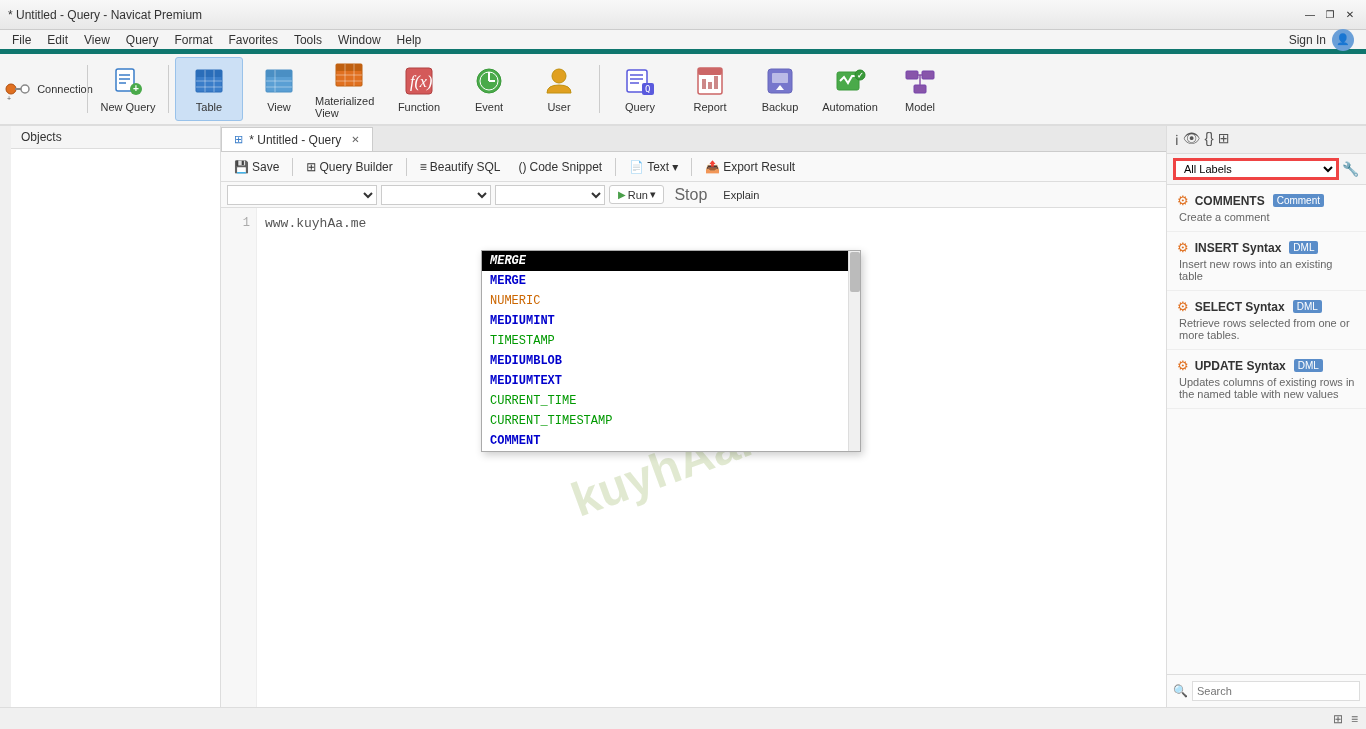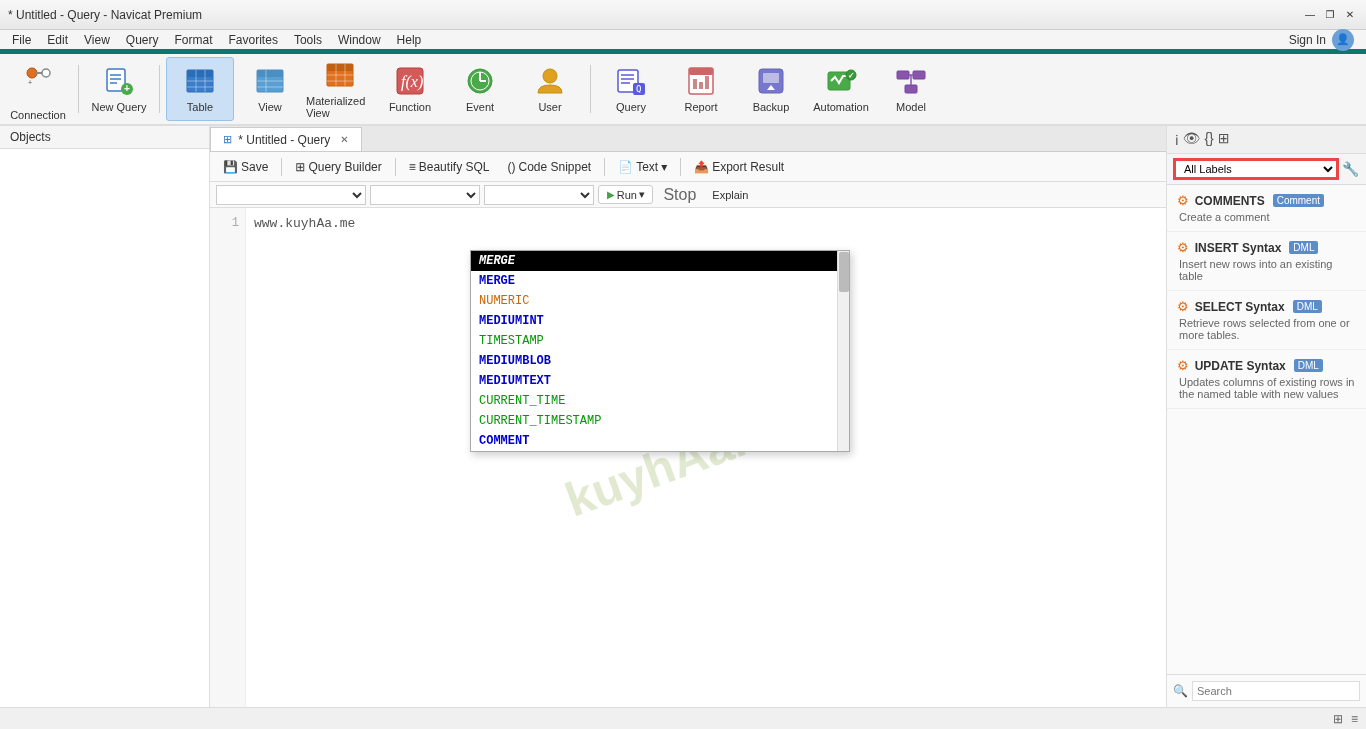--- a/index.html
+++ b/index.html
@@ -81,45 +81,47 @@
     }
     .tool-btn.active { background: #cce0f5; border: 1px solid #99c2ea; }
     .tool-icon-img {
       width: 32px; height: 32px;
       display: flex; align-items: center; justify-content: center;
     }
 
     
     .tool-btn-connection {
       display: flex;
-      flex-direction: column;
-      align-items: center;
-      justify-content: space-between;
+      flex-direction: row;
+      align-items: center;
+      justify-content: center;
       width: 68px;
       height: 64px;
       cursor: pointer;
       border-radius: 3px;
       gap: 4px;
       font-size: 11px;
       color: #333;
+      margin-left: 9px;
     }
 
     
     #main-area {
       display: flex;
       height: calc(729px - 30px - 24px - 72px - 22px);
     }
 
     
     #left-sidebar {
       width: 210px;
       background: white;
       border-right: 1px solid #ddd;
       display: flex;
       flex-direction: column;
+      margin-left: 11px;
     }
     #objects-tab {
       background: #f5f5f5;
       border-bottom: 1px solid #ddd;
       padding: 4px 10px;
       font-size: 12px;
       color: #333;
     }
 
     

